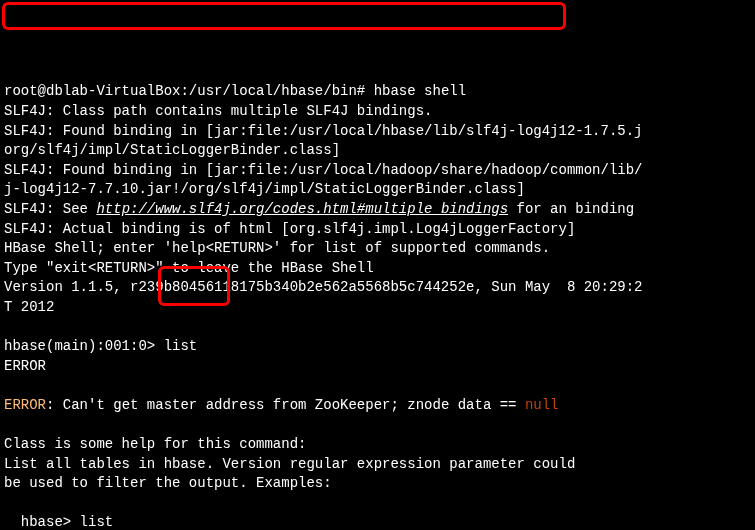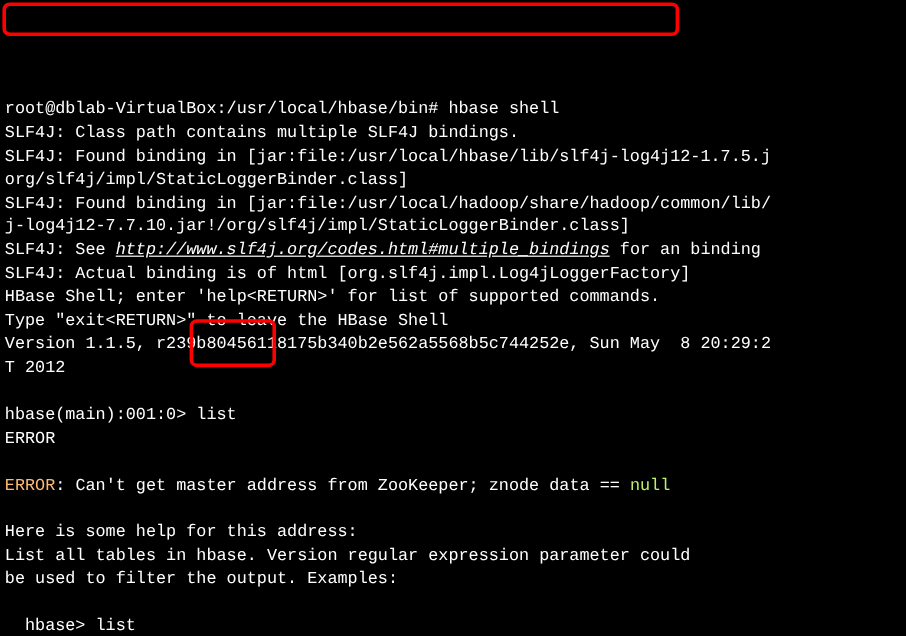--- a/index.html
+++ b/index.html
@@ -18,21 +18,21 @@
     }
     .link {
       text-decoration: underline;
       color: #fff;
       font-style: italic;
     }
     .error {
       color: #fdba74;
     }
     .null {
-      color: #bef264;
+      color: #c2410c;
     }
     .highlight-box {
       position: absolute;
       border: 3px solid #ff0000;
       border-radius: 6px;
       background: transparent;
       pointer-events: none;
     }
     .box1 {
       top: 2px;
@@ -63,21 +63,21 @@
 <span>HBase Shell; enter 'help&lt;RETURN&gt;' for list of supported commands.</span>
 <span>Type "exit&lt;RETURN&gt;" to leave the HBase Shell</span>
 <span>Version 1.1.5, r239b80456118175b340b2e562a5568b5c744252e, Sun May  8 20:29:2</span>
 <span>T 2012</span>
 
 <span>hbase(main):001:0&gt;</span><span> list</span>
 <span>ERROR</span>
 
 <span class="error">ERROR</span><span>: Can't get master address from ZooKeeper; znode data == </span><span class="null">null</span>
 
-<span>Here is some help for this address:</span>
+<span>Class is some help for this command:</span>
 <span>List all tables in hbase. Version regular expression parameter could</span>
 <span>be used to filter the output. Examples:</span>
 
 <span>  hbase&gt; list</span>
 
 
 </div>
 
 <div class="highlight-box box1"></div>
 <div class="highlight-box box2"></div>

